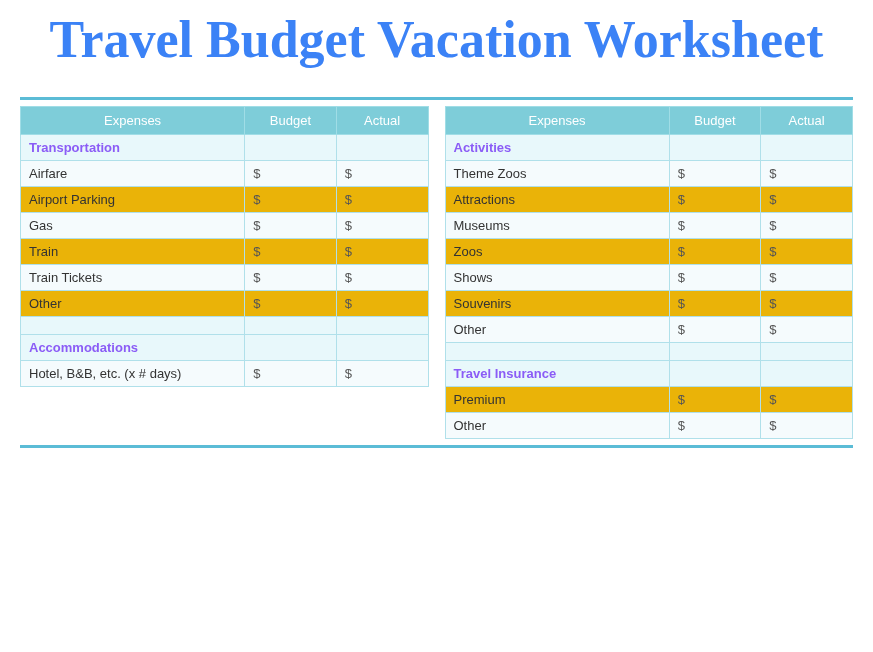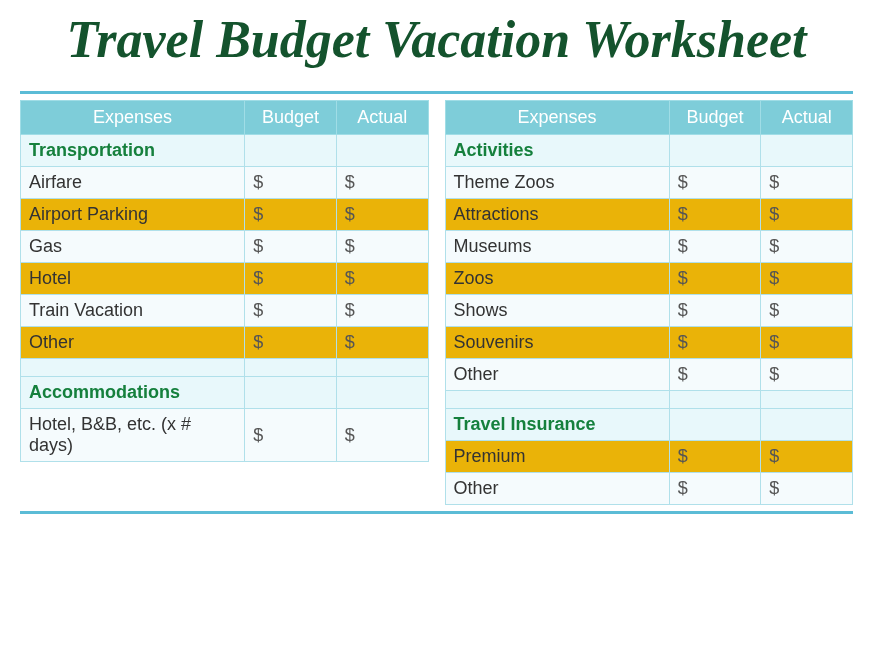--- a/index.html
+++ b/index.html
@@ -7,45 +7,44 @@
     body {
       background: #fff;
       font-family: Arial, sans-serif;
       width: 873px;
       min-height: 652px;
       padding: 10px 20px 20px 20px;
     }
 
     .page-title {
       font-family: 'Brush Script MT', cursive;
-      color: #14532d;
+      color: #3b82f6;
       font-size: 52px;
       text-align: center;
-      margin-bottom: 22px;
-      font-style: italic;
+      margin-bottom: 28px;
     }
 
     .top-border {
       border-top: 3px solid #5bbcd6;
       margin-bottom: 6px;
     }
 
     .tables-wrapper {
       display: flex;
       gap: 16px;
     }
 
     .table-section {
       flex: 1;
     }
 
     table {
       width: 100%;
       border-collapse: collapse;
-      font-size: 18px;
+      font-size: 13px;
     }
 
     thead tr th {
       background-color: #7ecdd9;
       color: #fff;
       font-weight: normal;
       padding: 6px 8px;
       border: 1px solid #a0dde6;
     }
 
@@ -56,21 +55,21 @@
     tbody tr td {
       padding: 5px 8px;
       border: 1px solid #b0e0ea;
       color: #333;
       background: #fff;
     }
 
     tbody tr.section-header td {
       background-color: #e8f8fb;
       font-weight: bold;
-      color: #15803d;
+      color: #8b5cf6;
     }
 
     tbody tr.data-row td {
       background: #eab308;
     }
 
     tbody tr.data-row:nth-child(even) td {
       background: #f5fbfd;
     }
 
@@ -126,26 +125,26 @@
             <td class="col-expenses">Airport Parking</td>
             <td class="col-budget">$</td>
             <td class="col-actual">$</td>
           </tr>
           <tr class="data-row">
             <td class="col-expenses">Gas</td>
             <td class="col-budget">$</td>
             <td class="col-actual">$</td>
           </tr>
           <tr class="data-row">
-            <td class="col-expenses">Hotel</td>
-            <td class="col-budget">$</td>
-            <td class="col-actual">$</td>
-          </tr>
-          <tr class="data-row">
-            <td class="col-expenses">Train Vacation</td>
+            <td class="col-expenses">Train</td>
+            <td class="col-budget">$</td>
+            <td class="col-actual">$</td>
+          </tr>
+          <tr class="data-row">
+            <td class="col-expenses">Train Tickets</td>
             <td class="col-budget">$</td>
             <td class="col-actual">$</td>
           </tr>
           <tr class="data-row">
             <td class="col-expenses">Other</td>
             <td class="col-budget">$</td>
             <td class="col-actual">$</td>
           </tr>
           <tr class="empty-row">
             <td class="col-expenses"></td>

